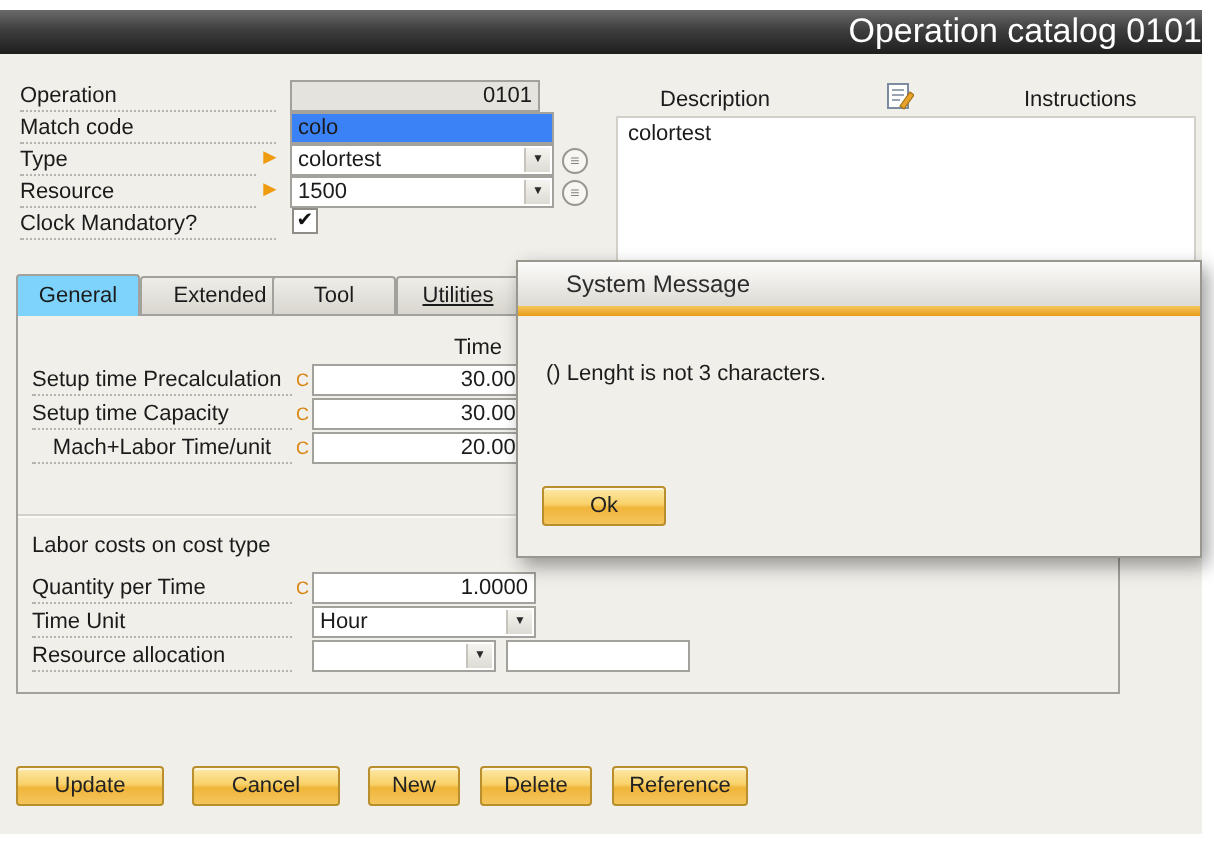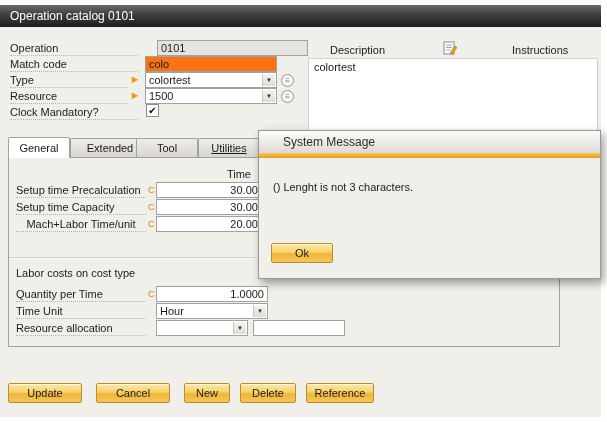--- a/index.html
+++ b/index.html
@@ -6,31 +6,31 @@
   html,body { margin:0; padding:0; background:#ffffff; }
   body {
     width:607px; height:422px; position:relative; overflow:hidden;
     font-family:"Liberation Sans","DejaVu Sans",sans-serif;
     font-size:11px; color:#1b1b1b;
   }
   .window { position:absolute; left:0; top:5px; width:601px; height:412px; background:#f0efea; }
   .titlebar {
     position:absolute; left:0; top:0; width:100%; height:22px;
     background:linear-gradient(180deg,#6a6a6a 0%,#3e3e3e 45%,#1e1e1e 100%);
-    color:#fff; line-height:22px; padding-left:10px; font-size:12px;
+    color:#fff; line-height:22px; padding-left:10px; font-size:17px;text-align:right;
   }
   .lbl { position:absolute; height:15px; line-height:14px; border-bottom:1px dotted #b6b4ae; }
   .plain { position:absolute; height:14px; line-height:14px; }
   .fld {
     position:absolute; height:16px; line-height:14px; background:#ffffff;
     border:1px solid #a3a19b; padding:0 3px; font-size:11px; overflow:hidden;
   }
   .fld.num { text-align:right; }
   .fld.dis { background:#e5e3dd; }
-  .fld.hl  { background:#f97316; }
+  .fld.hl  { background:#3b82f6; }
   .combo .val { display:block; margin-right:13px; overflow:hidden; }
   .combo-btn {
     position:absolute; top:1px; right:1px; bottom:1px; width:13px;
     display:flex; align-items:center; justify-content:center;
     font-size:6px; color:#2a2a2a;
     background:linear-gradient(#f5f4f0,#dddbd3); border-left:1px solid #c6c4bc;
   }
   .link-arrow { position:absolute; color:#ef9b0f; font-size:11px; line-height:11px; width:12px; text-align:center; }
   .circle-icon {
     position:absolute; width:13px; height:13px; border-radius:50%;
@@ -41,21 +41,21 @@
     position:absolute; width:13px; height:13px; background:#fff;
     border:1px solid #8f8d86; font-size:10px; line-height:12px; text-align:center; color:#111;
   }
   .desc-area { position:absolute; left:308px; top:53px; width:290px; height:77px; background:#ffffff; border:1px solid #d2d0c8; }
   .desc-val { padding:2px 5px; }
   .tab {
     position:absolute; top:133px; height:19px; line-height:18px; text-align:center;
     background:linear-gradient(#eeede8,#d8d6ce); border:1px solid #a3a19b; border-bottom:none;
     border-radius:2px 2px 0 0; z-index:2;
   }
-  .tab.active { top:132px; height:21px; line-height:20px; background:#ffffff; z-index:3; }
+  .tab.active { top:132px; height:21px; line-height:20px; background:#7dd3fc; z-index:3; }
   .tabbox { position:absolute; left:8px; top:152px; width:552px; height:190px; border:1px solid #a3a19b; z-index:1; }
   .divider { position:absolute; left:9px; top:252px; width:550px; height:2px; border-top:1px solid #d3d1c9; border-bottom:1px solid #fbfaf7; }
   .marker { position:absolute; width:8px; color:#d9830f; font-size:9px; line-height:12px; }
   .btn {
     position:absolute; height:20px; line-height:18px; text-align:center;
     background:linear-gradient(#fde9a8,#f8d169 45%,#f0b53a 55%,#f4c55c);
     border:1px solid #b98f2e; border-radius:2px; font-size:11px; color:#222;
     box-shadow:inset 0 1px 0 rgba(255,255,255,.65);
   }
   .dialog {
@@ -74,21 +74,21 @@
 </head>
 <body>
 
 <div class="window">
 
   <div class="titlebar">
     <span>Operation catalog 0101</span>
   </div>
 
   <span class="lbl" style="left:10px;top:36px;width:128px;">Operation</span>
-  <div class="fld dis" style="left:157px;top:35px;width:151px;">0101</div>
+  <div class="fld dis" style="left:145px;top:35px;width:125px;text-align:right;">0101</div>
 
   <span class="lbl" style="left:10px;top:52px;width:128px;">Match code</span>
   <div class="fld hl" style="left:145px;top:51px;width:132px;">colo</div>
 
   <span class="lbl" style="left:10px;top:68px;width:118px;">Type</span>
   <span class="link-arrow" style="left:129px;top:69px;">►</span>
   <div class="fld combo" style="left:145px;top:67px;width:132px;">
     <span class="val">colortest</span>
     <span class="combo-btn">▼</span>
   </div>

